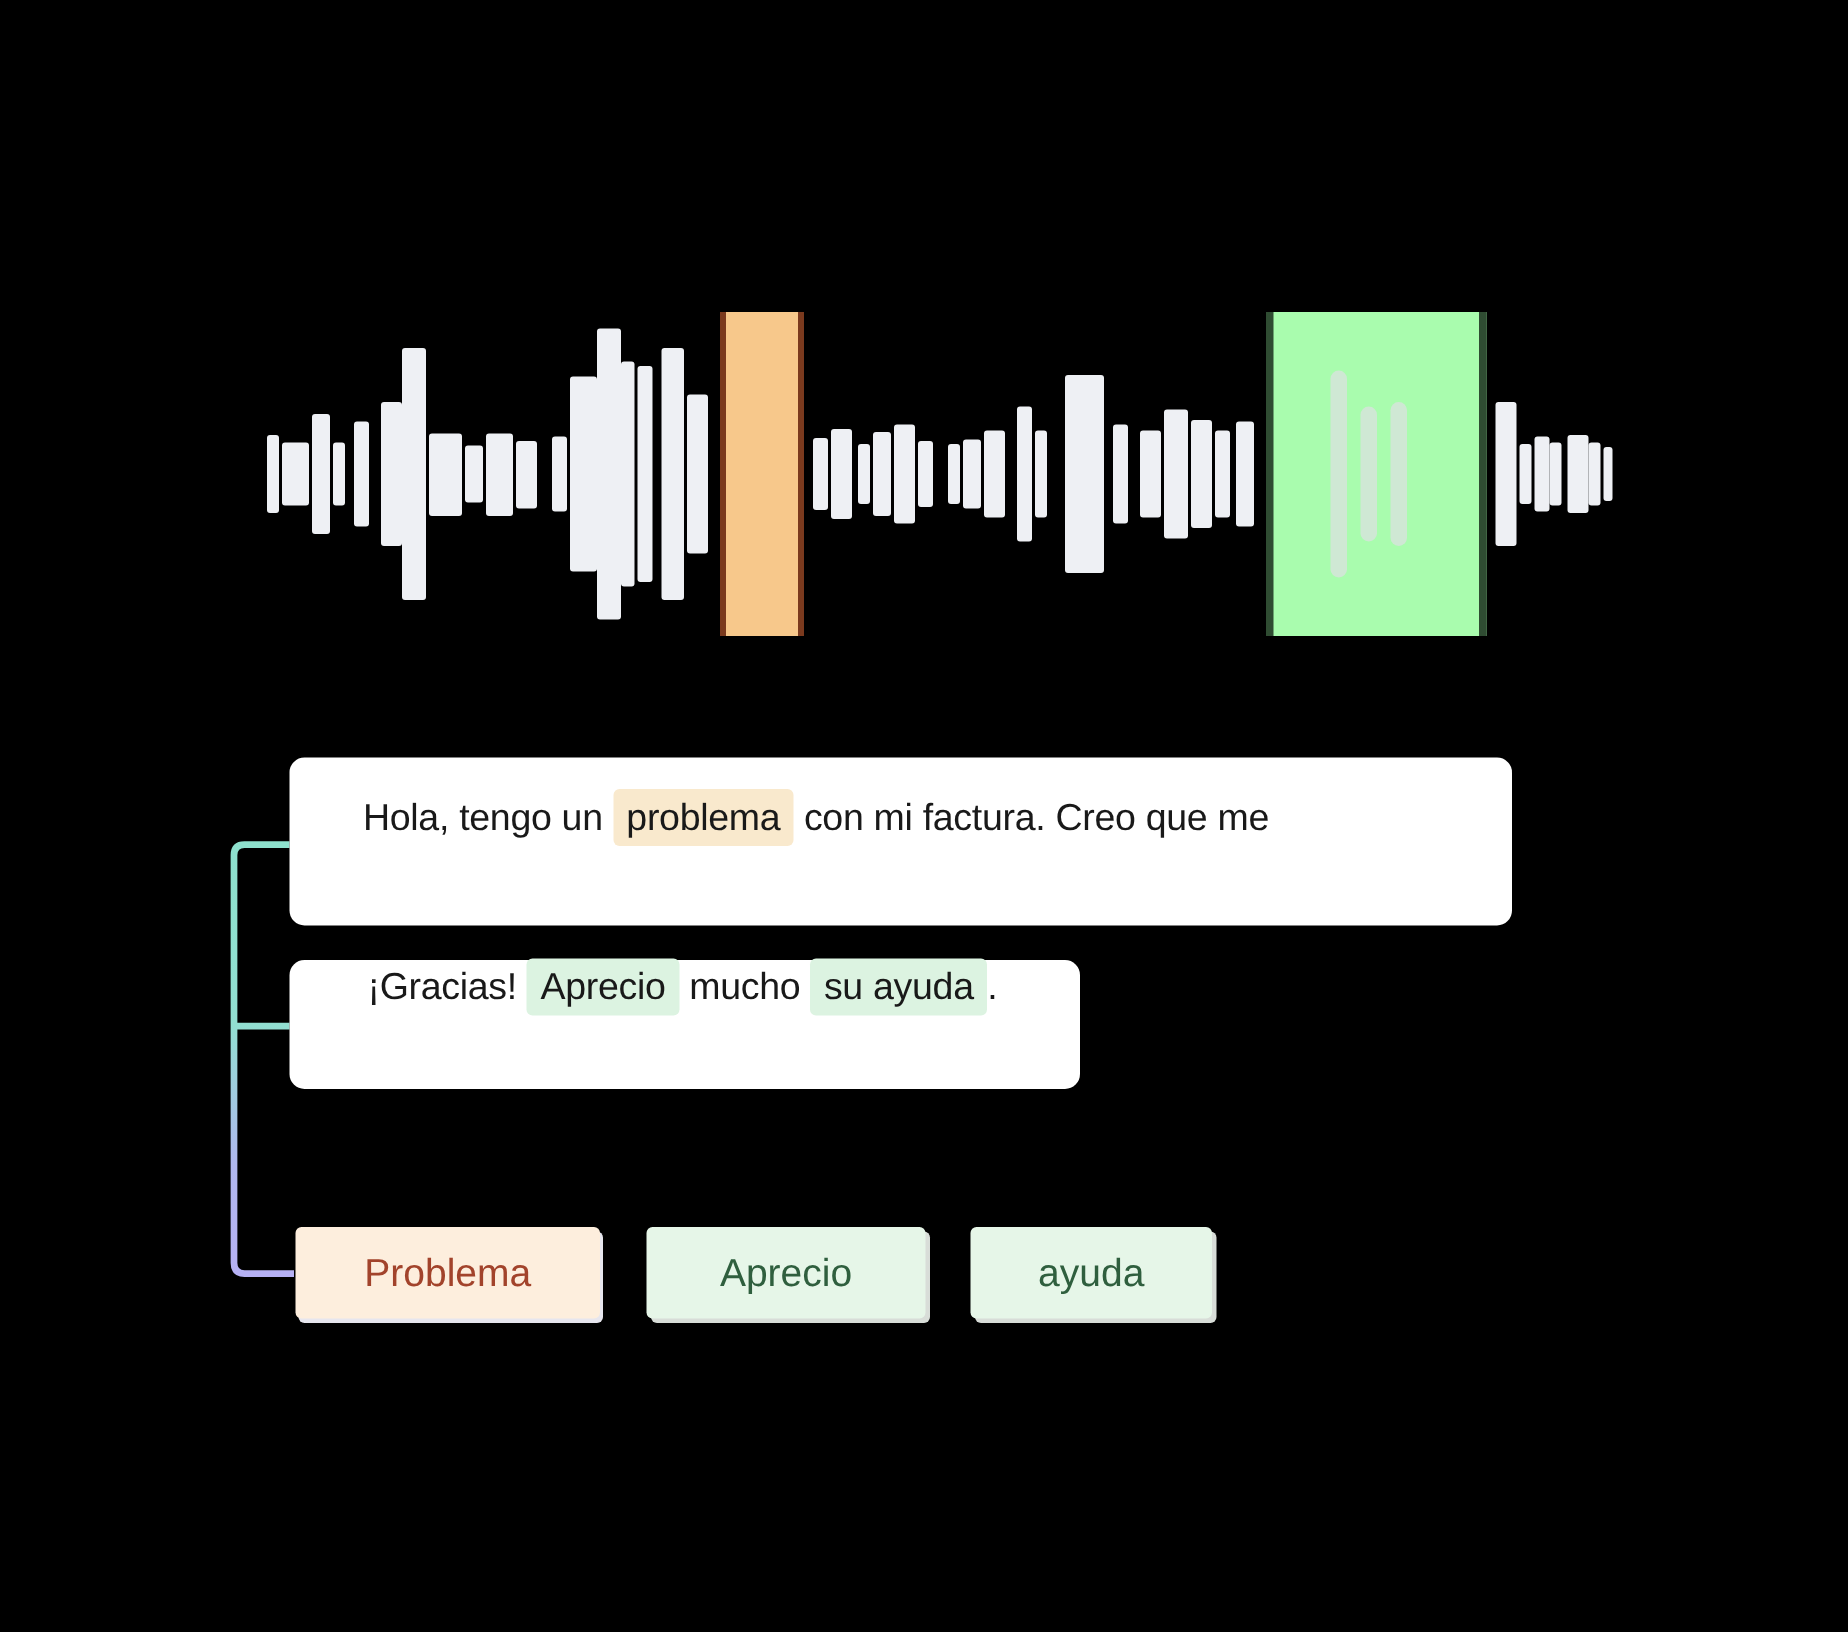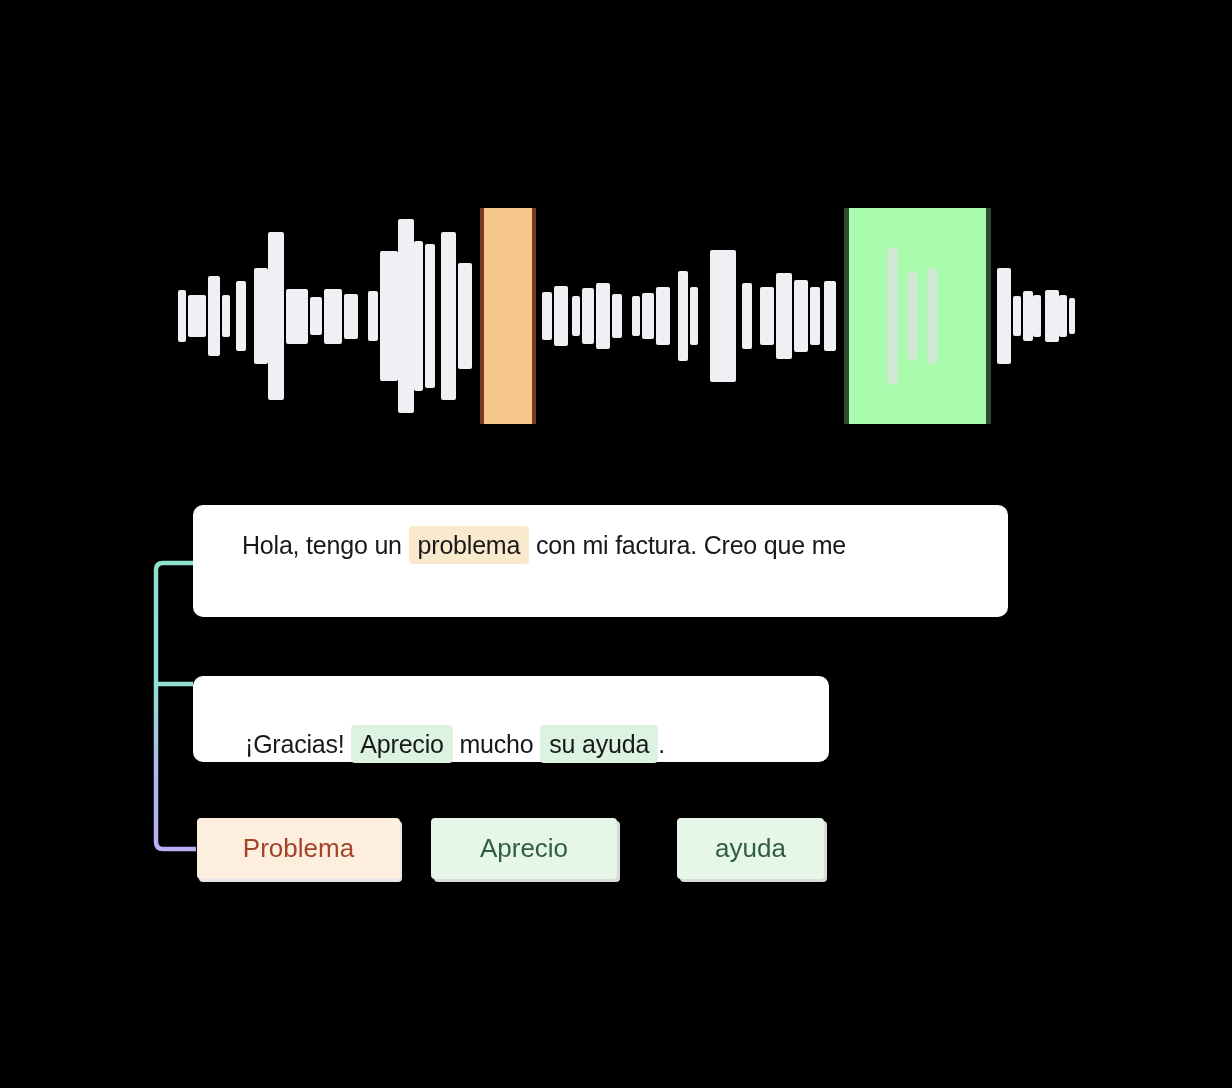--- a/index.html
+++ b/index.html
@@ -36,41 +36,41 @@
 
   
   #connector{position:absolute;left:0;top:0;pointer-events:none;}
 
   
   .bubble{
     position:absolute;background:var(--bubble-bg);border-radius:10px;
     color:var(--text);font-size:25px;letter-spacing:-0.2px;
   }
   .bubble1{left:193px;top:505px;width:815px;height:112px;padding:22px 0 0 49px;box-sizing:border-box;}
-  .bubble2{left:193px;top:676px;width:636px;height:86px;display:flex;align-items:flex-end;padding-left:52px;box-sizing:border-box;}
+  .bubble2{left:193px;top:640px;width:527px;height:86px;display:flex;align-items:flex-start;padding-left:52px;box-sizing:border-box;}
   .tline{line-height:36px;white-space:nowrap;}
   mark{border-radius:4px;padding:5px 9px;color:var(--text);}
   mark.hl-orange{background:var(--hl-orange);}
   mark.hl-green{background:var(--hl-green);}
 
   
   .tag{
     position:absolute;top:818px;height:61px;
     display:flex;align-items:center;justify-content:center;
     font-size:26px;font-weight:500;border-radius:4px;
   }
   .tag-problem{background:var(--tag-problem-bg);color:var(--tag-problem-text);box-shadow:2px 3px 0 #e7e6ee;}
   .tag-positive{background:var(--tag-positive-bg);color:var(--tag-positive-text);box-shadow:3px 3px 0 #d8ddd8;}
   .tag1{left:197px;width:203px;}
   .tag1::before{
     content:"";position:absolute;left:-7px;top:3px;width:14px;height:calc(100% - 10px);
     background:#efeef6;border-radius:3px;z-index:-1;
   }
   .tag2{left:431px;width:186px;}
-  .tag3{left:677px;width:147px;}
+  .tag3{left:647px;width:161px;}
 </style>
 </head>
 <body>
 
 <div id="canvas" style="--bg: #000000; --bar: #eef0f4; --orange-fill: #f7c88b; --orange-border: #7b3a1e; --green-fill: #a9fcae; --green-border: #2f4c32; --green-inner: #cfe8d4; --bubble-bg: #ffffff; --text: #191919; --hl-orange: #f9e9cd; --hl-green: #dcf3e1; --tag-problem-bg: #fdeedd; --tag-problem-text: #a2432b; --tag-positive-bg: #e6f6e8; --tag-positive-text: #2f5f3e; --connector-teal: #8de1cd; --connector-teal2: #92e0d2; --connector-lavender: #b0b7ef; --connector-lavender2: #b6b1f4;">
 
   <div id="waveform">
     <div class="bargroup">
         <div class="bar" style="width: 8px; height: 52px; margin-left: 0px;"></div>
         <div class="bar" style="width: 18px; height: 42px; margin-left: 2px;"></div>

